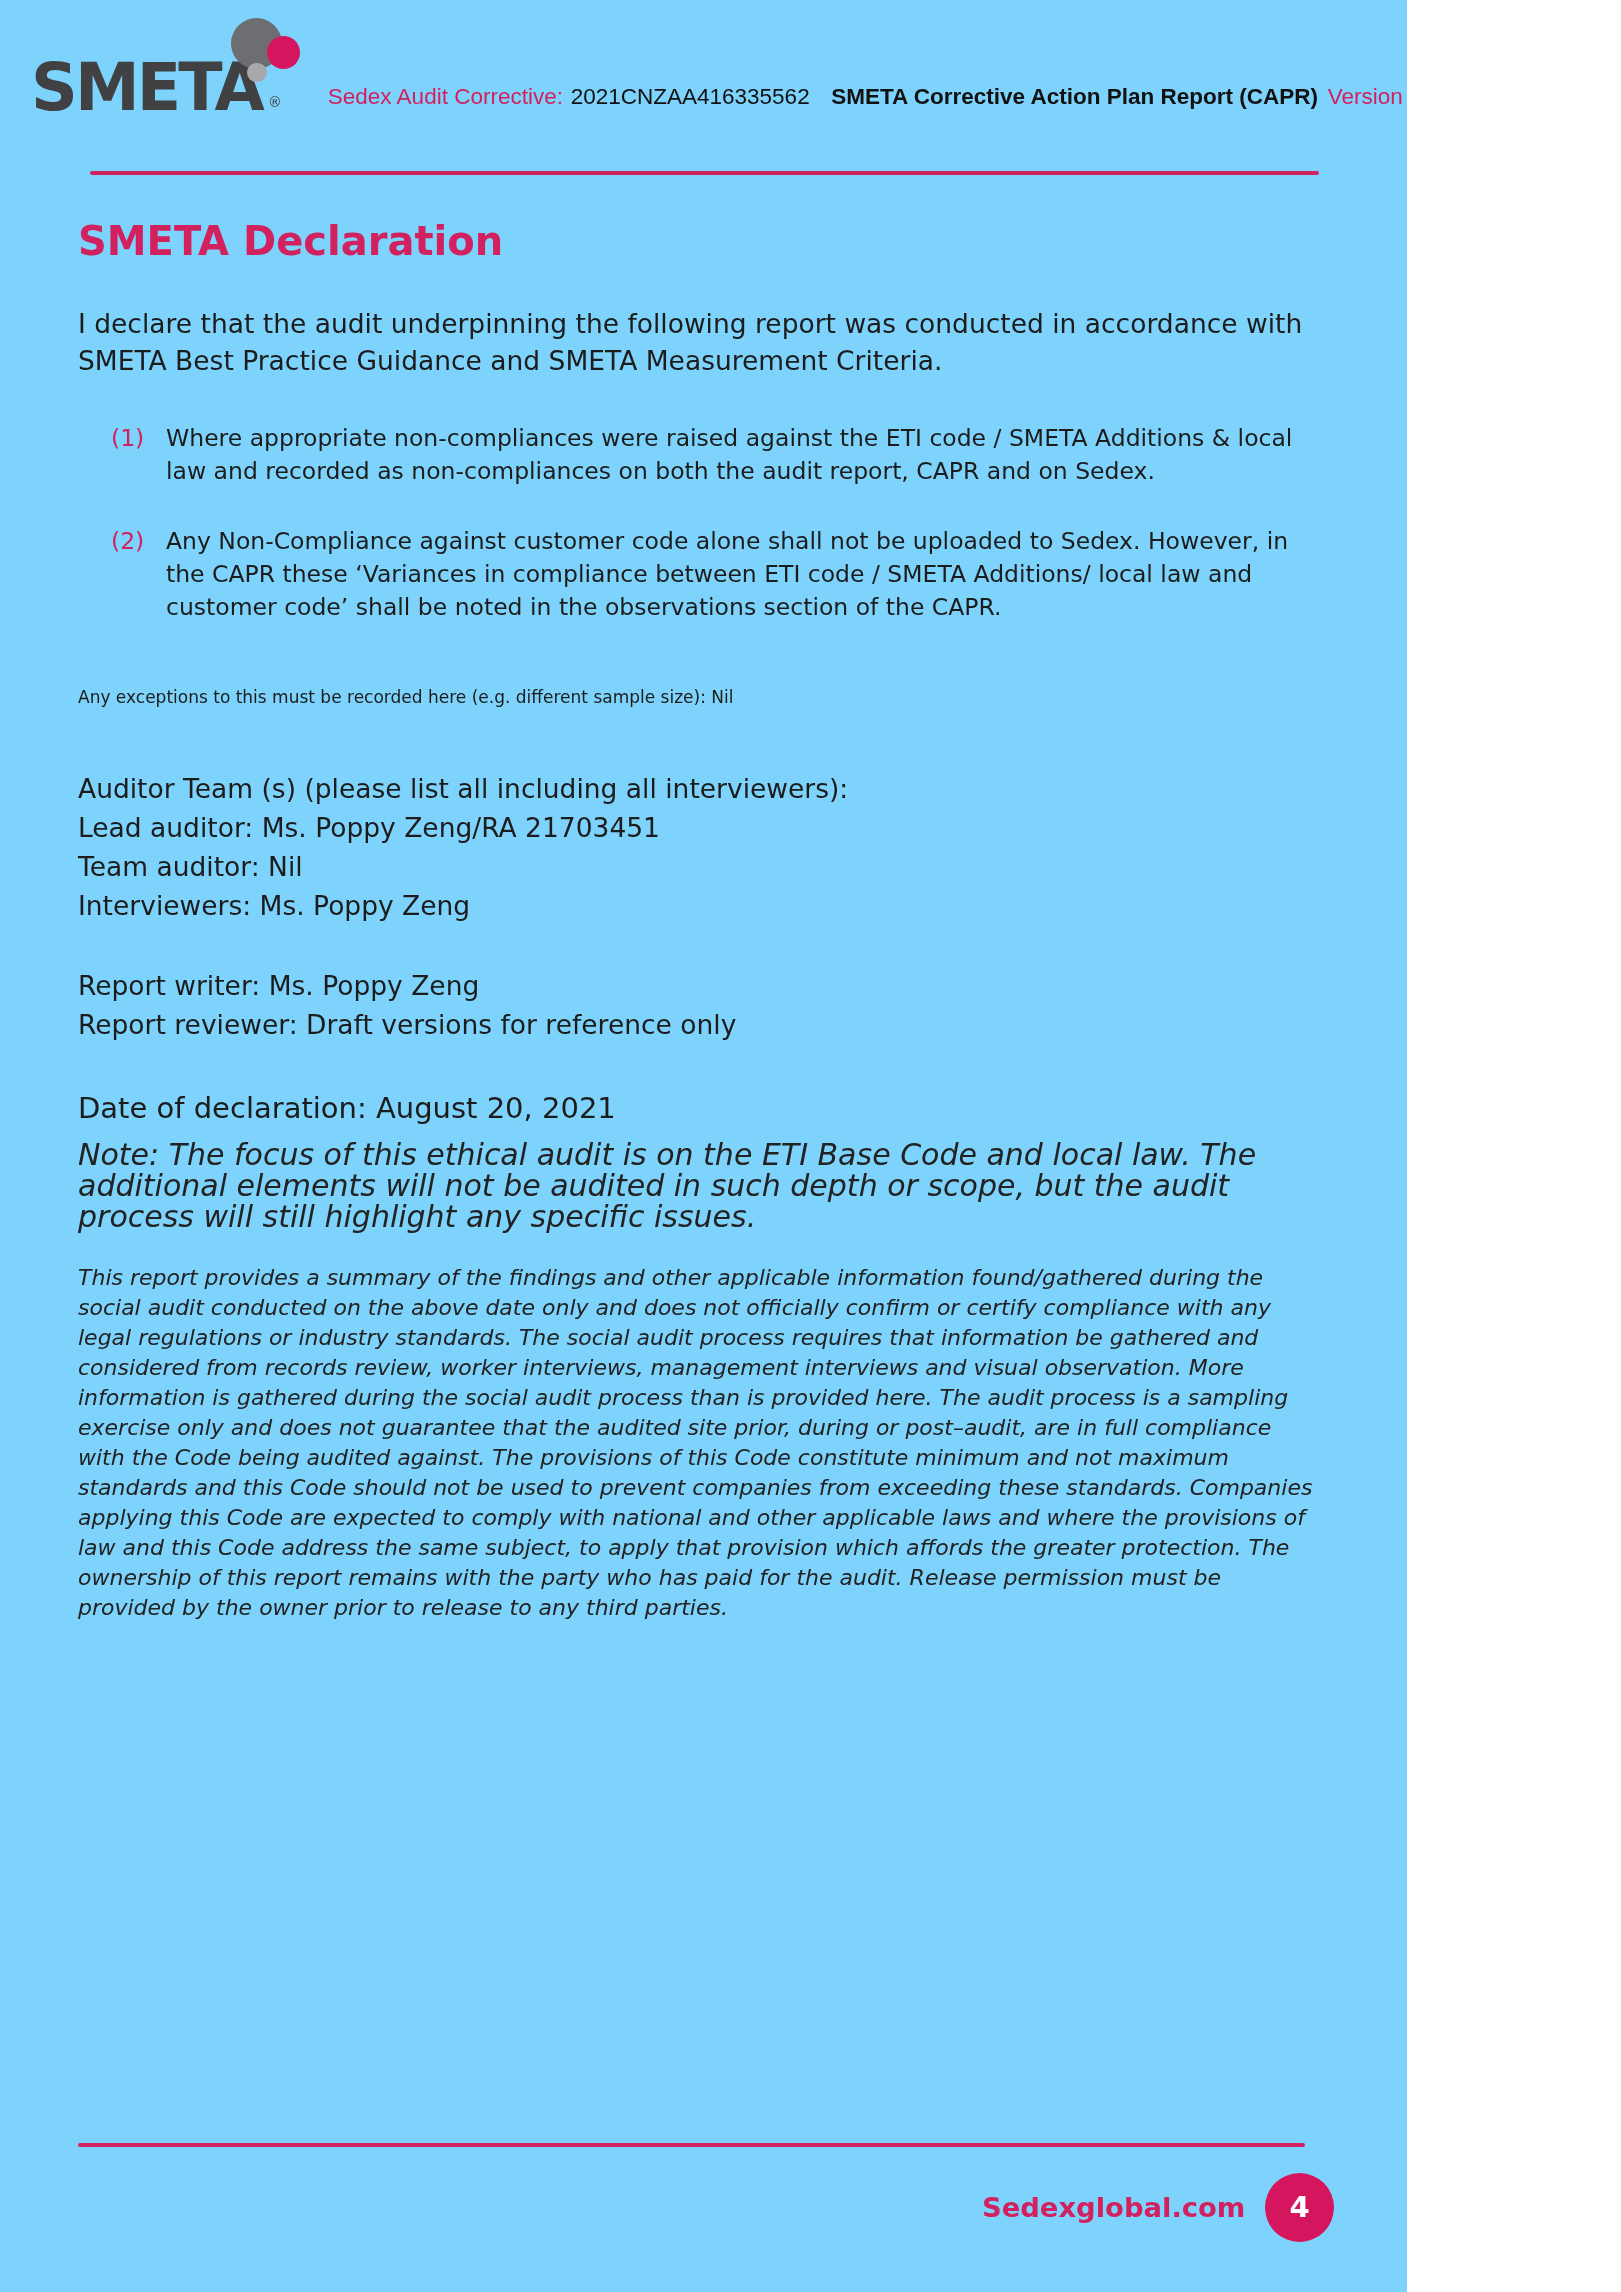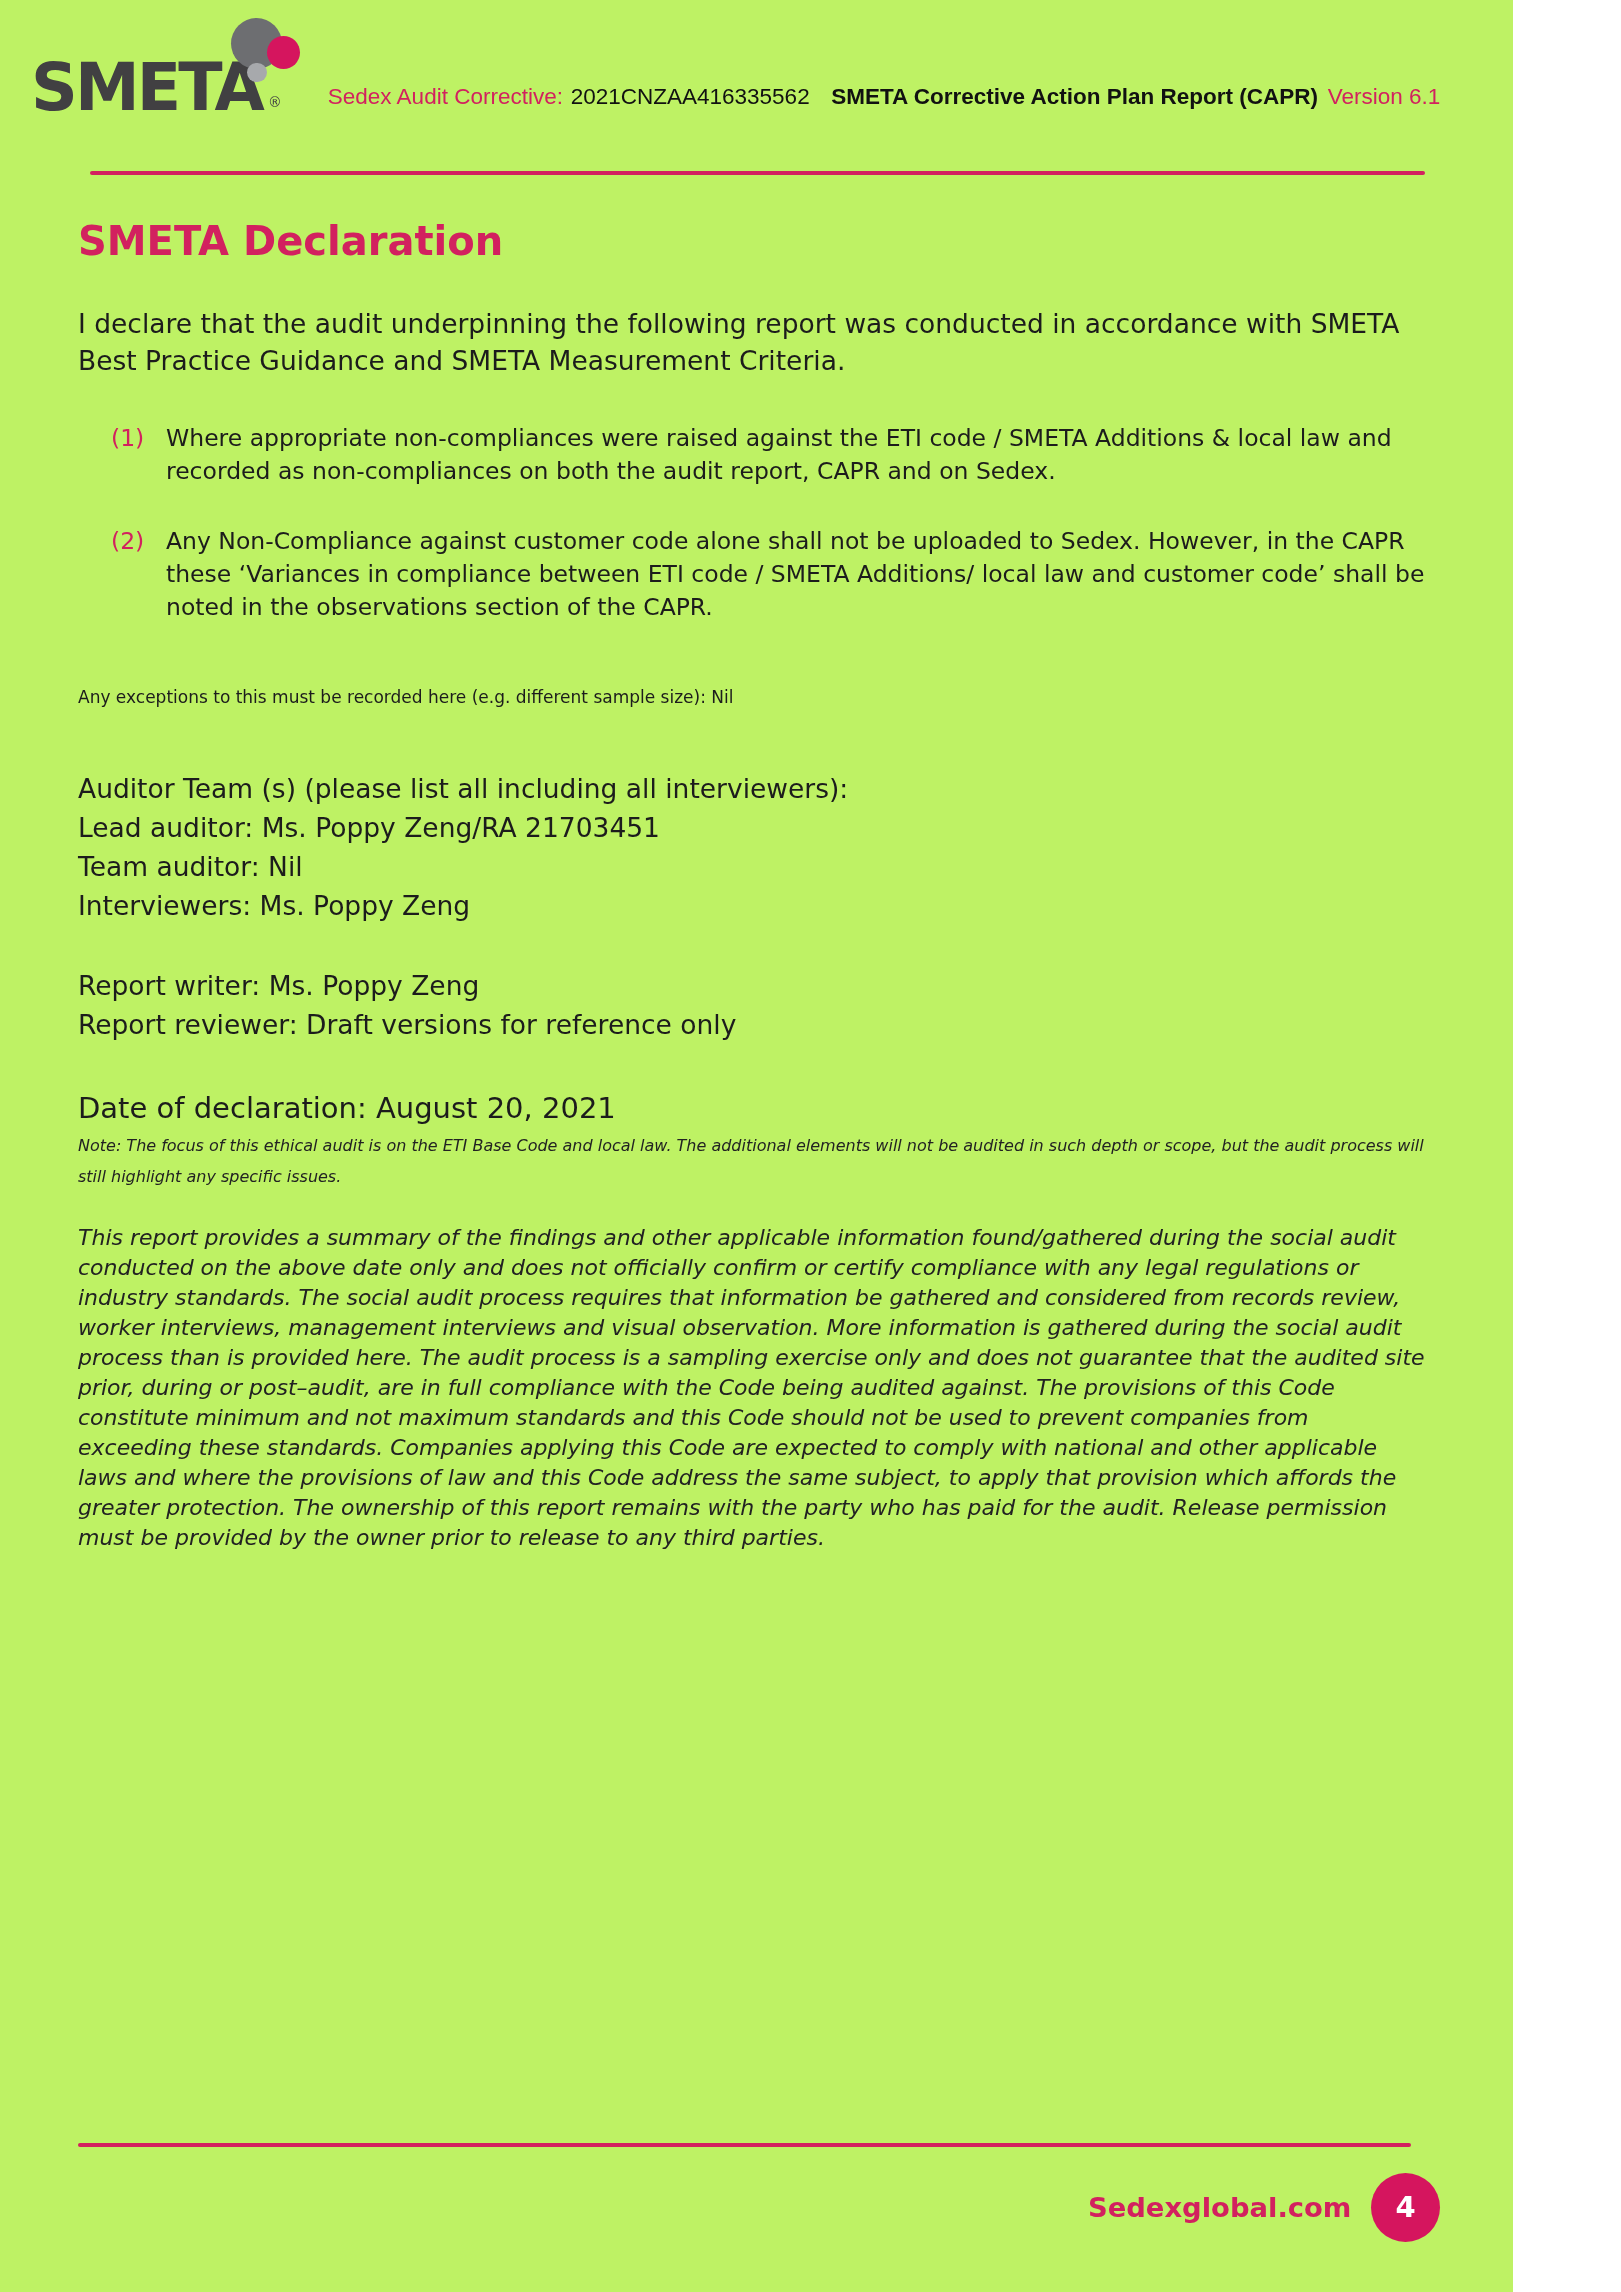--- a/index.html
+++ b/index.html
@@ -1,20 +1,20 @@
 <!DOCTYPE html>
 <html><head>
 <meta charset="utf-8">
 <style>
   html, body { margin: 0; padding: 0; background: #ffffff; }
   .page {
     position: relative;
-    width: 1513px;
+    width: 1407px;
     height: 2293px;
-    background: #bef264;
+    background: #7dd3fc;
     overflow: hidden;
     font-family: "DejaVu Sans", sans-serif;
     color: #1c1c1c;
   }
 
   
   .header {
     display: flex;
     align-items: flex-end;
     padding: 9.8px 59px 0 29px;
@@ -116,23 +116,23 @@
     margin-top: 41px;
     font-size: 26.5px;
     line-height: 39px;
   }
   .date-line {
     margin-top: 47px;
     font-size: 29px;
     line-height: 35px;
   }
   .note {
-    margin-top: 4px;
+    margin-top: 13px;
     font-style: italic;
-    font-size: 16px;
+    font-size: 30px;
     line-height: 31px;
     color: #222222;
   }
   .disclaimer {
     margin-top: 31px;
     font-style: italic;
     font-size: 22px;
     line-height: 30px;
     color: #222222;
   }

